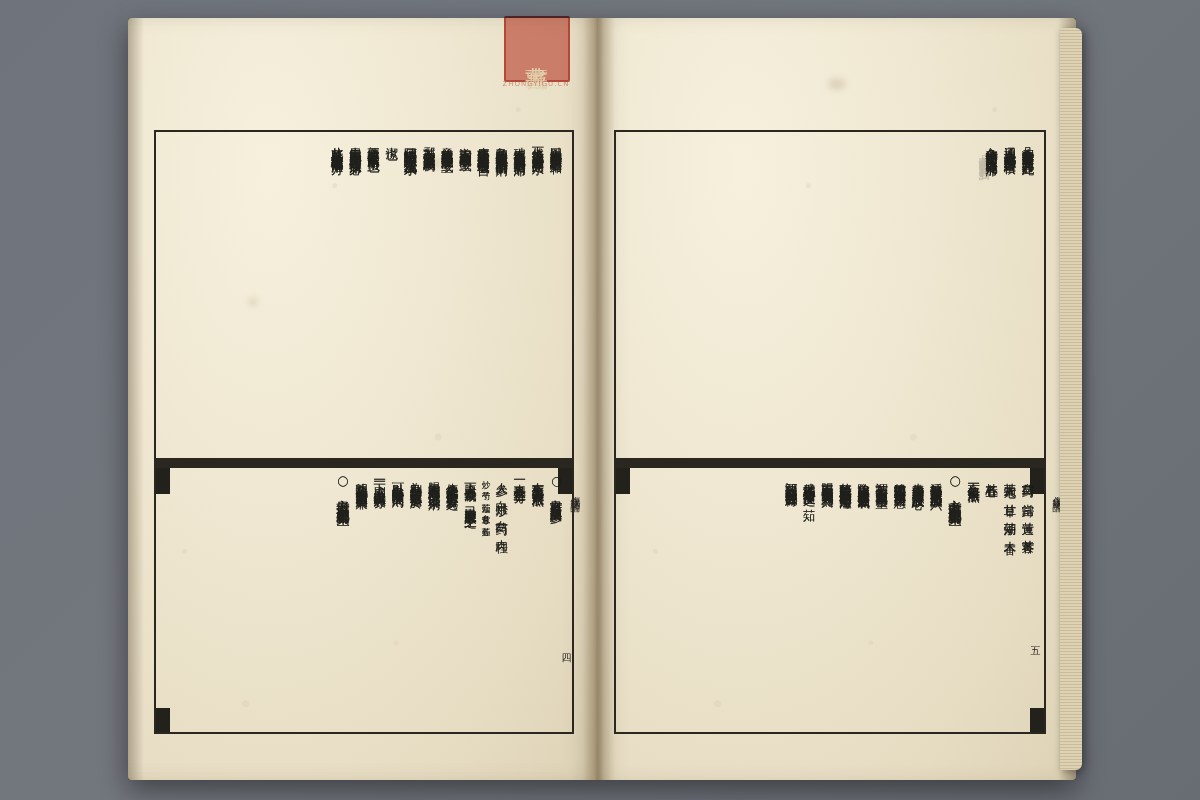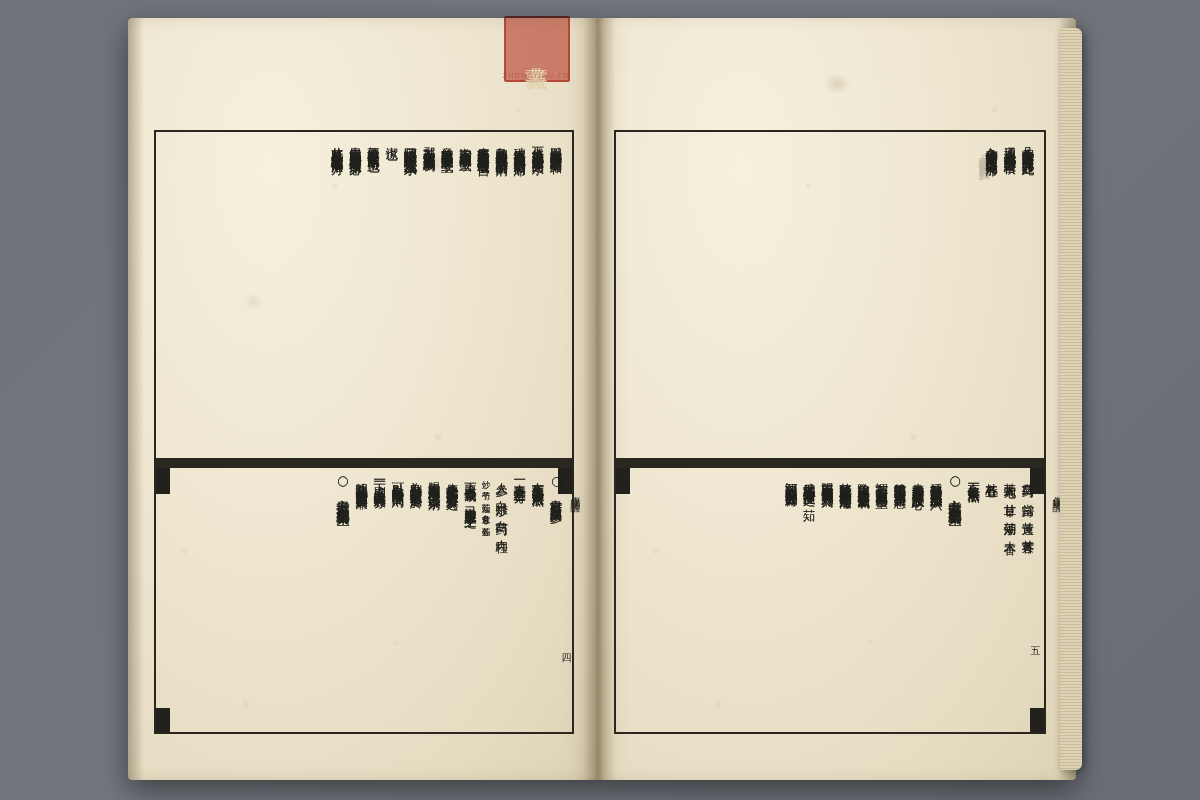--- a/index.html
+++ b/index.html
@@ -137,21 +137,21 @@
     letter-spacing: 1px;
     font-family: "DejaVu Serif", serif;
     writing-mode: vertical-rl;
     text-orientation: upright;
     mix-blend-mode: multiply;
     border-radius: 2px;
   }
   .seal-caption {
     position: absolute;
     left: 498px;
-    top: 72px;
+    top: 80px;
     width: 76px;
     text-align: center;
     font-size: 7px;
     letter-spacing: 1px;
     color: rgba(180,70,58,.55);
   }
 
   
   .frame {
     position: absolute;

